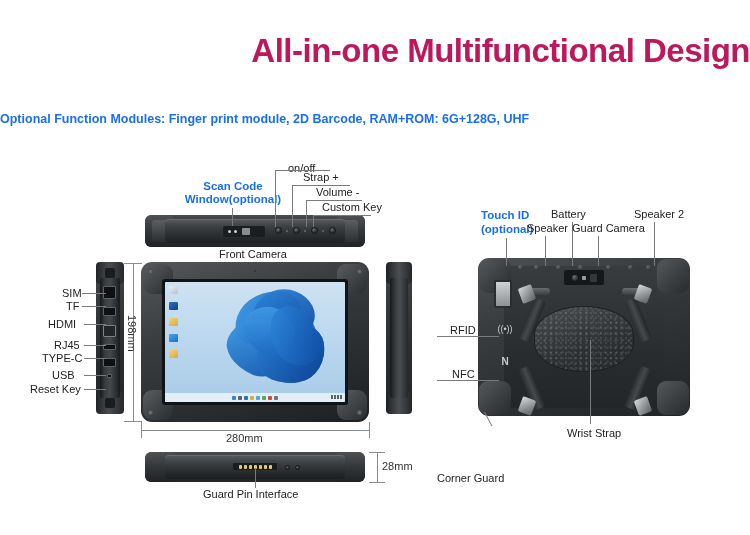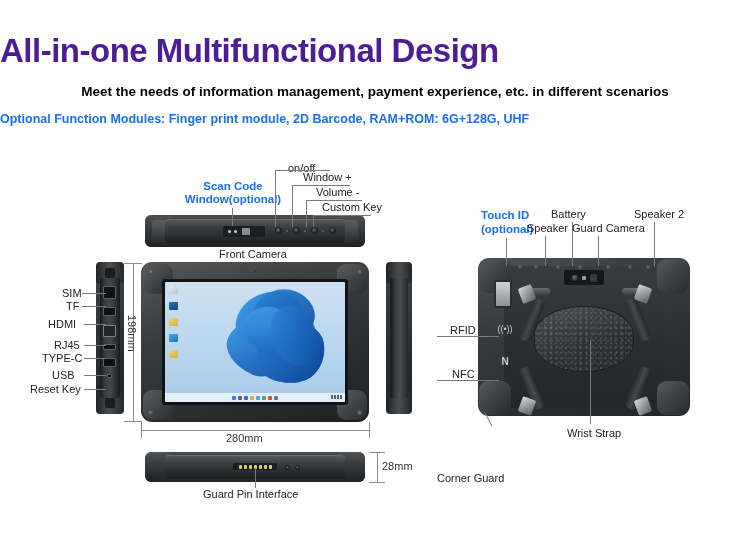--- a/index.html
+++ b/index.html
@@ -7,23 +7,23 @@
     width: 750px; height: 535px;
     background: #ffffff;
     font-family: "Liberation Sans", sans-serif;
     overflow: hidden;
   }
   #page { position: relative; width: 750px; height: 535px; background:#fff; }
 
   
   .title {
     position: absolute; left: 0; top: 32px; width: 750px;
-    text-align: left;
+    text-align: right;
     font-size: 33px; font-weight: bold; letter-spacing: -0.5px;
-    color: #4c1d95;
+    color: #be185d;
   }
   .subtitle {
     position: absolute; left: 0; top: 84px; width: 750px;
     text-align: center; font-size: 13.5px; font-weight: bold; color: #000;
   }
   .optional-line {
     position: absolute; left: 0; top: 112px; width: 750px;
     font-size: 12.5px; font-weight: bold; color: #1a6ef0;
   }
 
@@ -278,21 +278,20 @@
   .dimtxt.vert {
     writing-mode: vertical-rl; text-orientation: mixed;
   }
 </style>
 </head>
 <body>
 
 <div id="page">
 
   <div class="title">All-in-one Multifunctional Design</div>
-  <div class="subtitle">Meet the needs of information management, payment experience, etc. in different scenarios</div>
   <div class="optional-line">Optional Function Modules:  Finger print module, 2D Barcode, RAM+ROM: 6G+128G, UHF</div>
 
   <div class="dev" id="top-edge">
     <div class="shell"></div>
     <div class="bumper l"></div>
     <div class="bumper r"></div>
     <div class="bar"></div>
     <div class="scanwin">
       <i></i>
         <i></i>
@@ -312,21 +311,21 @@
   <div class="lbl blue ctr" style="left:178px; top:180px; width:110px;">
     <div>Scan Code</div>
     <div>Window(optional)</div>
   </div>
   <div class="ln v" style="left:232px; top:208px; height:18px;"></div>
 
   <div class="lbl" style="left:288px; top:162px;">on/off</div>
   <div class="ln h" style="left:275px; top:170px; width:55px;"></div>
   <div class="ln v" style="left:275px; top:170px; height:57px;"></div>
 
-  <div class="lbl" style="left:303px; top:171px;">Window +</div>
+  <div class="lbl" style="left:303px; top:171px;">Strap +</div>
   <div class="ln h" style="left:292px; top:185px; width:58px;"></div>
   <div class="ln v" style="left:292px; top:185px; height:42px;"></div>
 
   <div class="lbl" style="left:316px; top:186px;">Volume -</div>
   <div class="ln h" style="left:306px; top:200px; width:56px;"></div>
   <div class="ln v" style="left:306px; top:200px; height:27px;"></div>
 
   <div class="lbl" style="left:322px; top:201px;">Custom Key</div>
   <div class="ln h" style="left:313px; top:215px; width:58px;"></div>
   <div class="ln v" style="left:313px; top:215px; height:12px;"></div>

